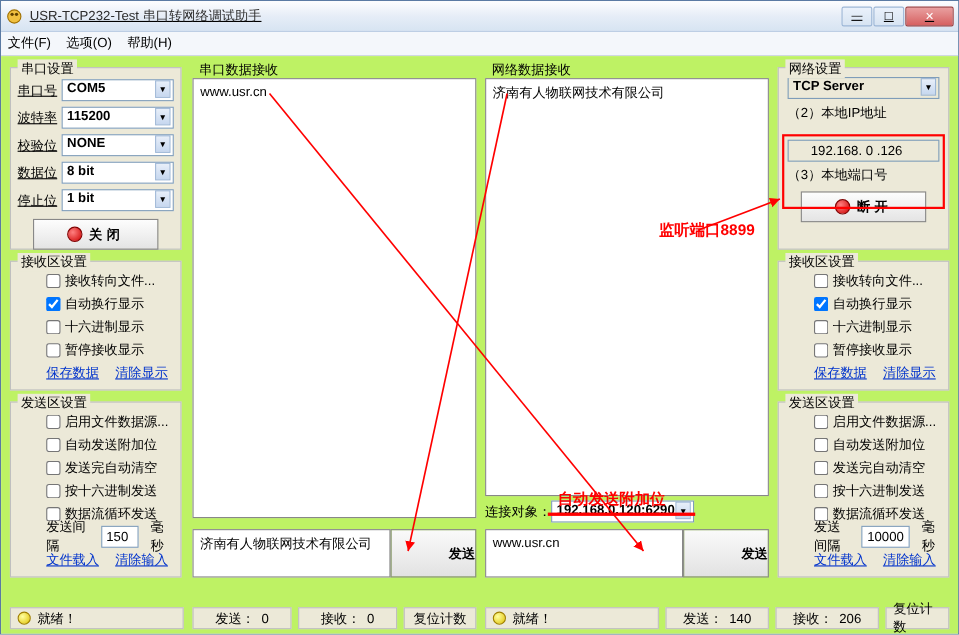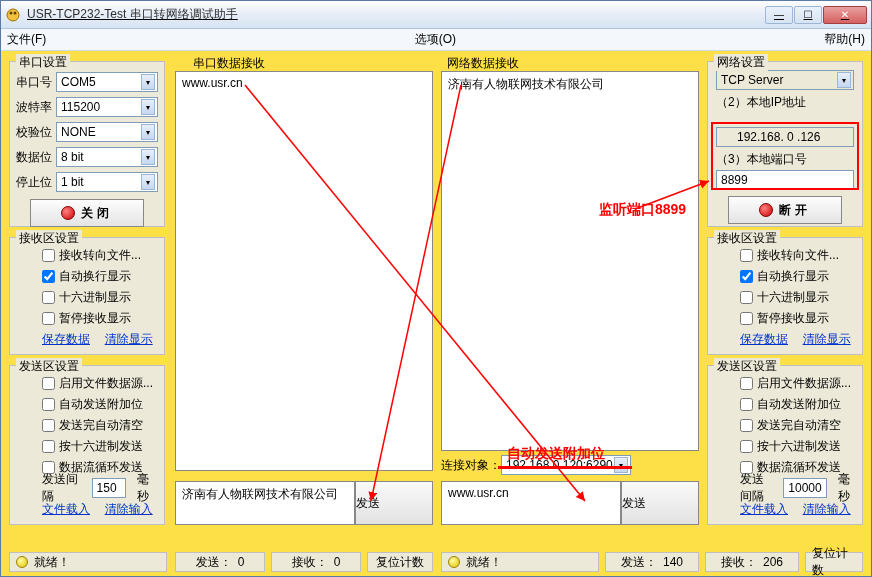--- a/index.html
+++ b/index.html
@@ -4,38 +4,38 @@
 <style>
 * { box-sizing: border-box; margin: 0; padding: 0; font-family: "Microsoft YaHei", SimSun, Arial, sans-serif; font-size: 12px; }
 body { background: #f0f0f0; width: 872px; height: 577px; overflow: hidden; position: relative; }
 .window { width: 872px; height: 577px; background: #fff; border: 1px solid #5a7aa3; }
 .titlebar { height: 28px; background: linear-gradient(#fdfdfe, #e6edf7 50%, #d7e4f2); display: flex; align-items: center; padding: 0 4px; border-bottom: 1px solid #b0c4de; text-decoration: underline; }
 .titlebar .icon { width: 16px; height: 16px; margin-right: 6px; }
 .titlebar .title { flex: 1; color: #2d2d2d; }
 .win-btns { display: flex; gap: 1px; }
 .win-btn { width: 28px; height: 18px; border: 1px solid #9cb6d6; background: linear-gradient(#eaf1fb, #d7e4f2); border-radius: 2px; display: flex; align-items: center; justify-content: center; font-size: 10px; }
 .win-btn.close { width: 44px; background: linear-gradient(#e9a0a0, #d66060); border-color: #a04040; color: #fff; }
-.menubar { height: 22px; display: flex; align-items: center; padding: 0 6px; gap: 14px; background: #f4f7fb; border-bottom: 1px solid #d0d8e0; justify-content: space-between; }
+.menubar { height: 22px; display: flex; align-items: center; padding: 0 6px; gap: 14px; background: #f4f7fb; border-bottom: 1px solid #d0d8e0; }
 .menubar span { cursor: default; }
-.client { position: absolute; left: 1px; right: 1px; top: 51px; bottom: 1px; background: #fde047; }
+.client { position: absolute; left: 1px; right: 1px; top: 51px; bottom: 1px; background: #bef264; }
 .groupbox { position: absolute; border: 1px solid #bfbfbf; background: #ece9d8; }
 .groupbox > .gb-title { position: absolute; top: -8px; left: 6px; background: #ece9d8; padding: 0 3px; }
 .row { display: flex; align-items: center; height: 22px; margin: 3px 6px; }
-.row label { width: 40px; }
-.combo { flex: 1; height: 20px; border: 1px solid #7f9db9; background: #fff; display: flex; align-items: center; justify-content: space-between; padding: 0 2px 0 4px; }
+.row label { width: 40px; text-decoration: underline; }
+.combo { flex: 1; height: 20px; border: 1px solid #7f9db9; background: #fff; display: flex; align-items: flex-start; justify-content: space-between; padding: 0 2px 0 4px; font-weight: bold; }
 .combo .arrow { width: 14px; height: 16px; background: linear-gradient(#e8eff9,#c6d7ef); border: 1px solid #9cb6d6; display: flex; align-items: center; justify-content: center; font-size: 8px; }
 .btn { height: 28px; border: 1px solid #888; background: linear-gradient(#fdfdfd,#e4e4e4); display: flex; align-items: center; justify-content: center; gap: 6px; cursor: default; font-weight: bold; letter-spacing: 4px; padding: 0 10px; }
 .red-dot { width: 14px; height: 14px; border-radius: 50%; background: radial-gradient(circle at 35% 35%, #ff8080, #cc0000); border: 1px solid #800000; }
 .chk { display: flex; align-items: center; height: 20px; margin: 1px 8px; gap: 4px; padding-left: 24px; }
 .chk input { width: 13px; height: 13px; }
 .link { color: #0033cc; text-decoration: underline; cursor: default; }
 .textpanel { position: absolute; border: 1px solid #888; background: #fff; padding: 4px 6px; overflow: hidden; }
 .input-line { border: 1px solid #7f9db9; background: #fff; height: 20px; padding: 0 4px; display: flex; align-items: center; }
 .input-line.readonly { background: #ece9d8; padding-left: 20px; }
-.send-btn { position: absolute; background: linear-gradient(#fafafa,#e2e2e2); border: 1px solid #888; display: flex; align-items: center; justify-content: flex-start; font-weight: normal; }
+.send-btn { position: absolute; background: linear-gradient(#fafafa,#e2e2e2); border: 1px solid #888; display: flex; align-items: center; justify-content: flex-end; font-weight: bold; }
 .status { position: absolute; height: 20px; border: 1px solid #bfbfbf; background: #ece9d8; display: flex; align-items: center; padding: 0 6px; gap: 6px; }
 .yellow-dot { width: 12px; height: 12px; border-radius: 50%; background: radial-gradient(circle at 35% 35%, #ffffa0, #e0c000); border: 1px solid #a08000; }
 .annotation { position: absolute; color: #ff0000; font-size: 14px; pointer-events: none; font-weight: bold; }
 .redbox { position: absolute; border: 2px solid #ff0000; pointer-events: none; }
 svg.overlay { position: absolute; left: 0; top: 0; pointer-events: none; }
 </style>
 </head>
 <body>
 
 <div class="window">
@@ -150,21 +150,21 @@
       <div class="chk">
           <input type="checkbox" style="">
           <span>数据流循环发送</span>
         </div>
       <div class="chk"><span>发送间隔</span>&nbsp;<span class="input-line" style="width:40px">
             <span>150</span>
           </span>&nbsp;<span>毫秒</span></div>
       <div class="chk"><span class="link">文件载入</span>&nbsp;&nbsp;<span class="link">清除输入</span></div>
     </div>
 
-    <span style="position:absolute; left:192px; top:4px;text-align:right;">串口数据接收</span>
+    <span style="position:absolute; left:180px; top:4px;text-align:right;">串口数据接收</span>
     <div class="textpanel" style="left:174px; top:20px; width:258px; height:400px;">
       <span>www.usr.cn</span>
     </div>
     <div class="textpanel" style="left:174px; top:430px; width:180px; height:44px;">
       <span>济南有人物联网技术有限公司</span>
     </div>
     <div class="send-btn" style="left:354px; top:430px; width:78px; height:44px;">
         <span>发送</span>
       </div>
 
@@ -195,25 +195,20 @@
             <span class="arrow">▾</span>
           </div>
         </div>
       <div style="margin:4px 8px 16px"><span>（2）本地IP地址</span></div>
       <div style="margin:2px 8px">
           <div class="input-line readonly">
             <span>192.168. 0 .126</span>
           </div>
         </div>
       <div style="margin:4px 8px 0"><span>（3）本地端口号</span></div>
-      <div style="margin:2px 8px">
-          <div class="input-line">
-            <span>8899</span>
-          </div>
-        </div>
       <div class="btn" style="margin:6px 20px 0;">
           <span class="red-dot"></span>
           <span>断开</span>
         </div>
     </div>
 
     <div class="groupbox" style="left:706px; top:186px; width:156px; height:118px;">
       <span class="gb-title">接收区设置</span>
       <div style="height:6px"></div>
       <div class="chk">

